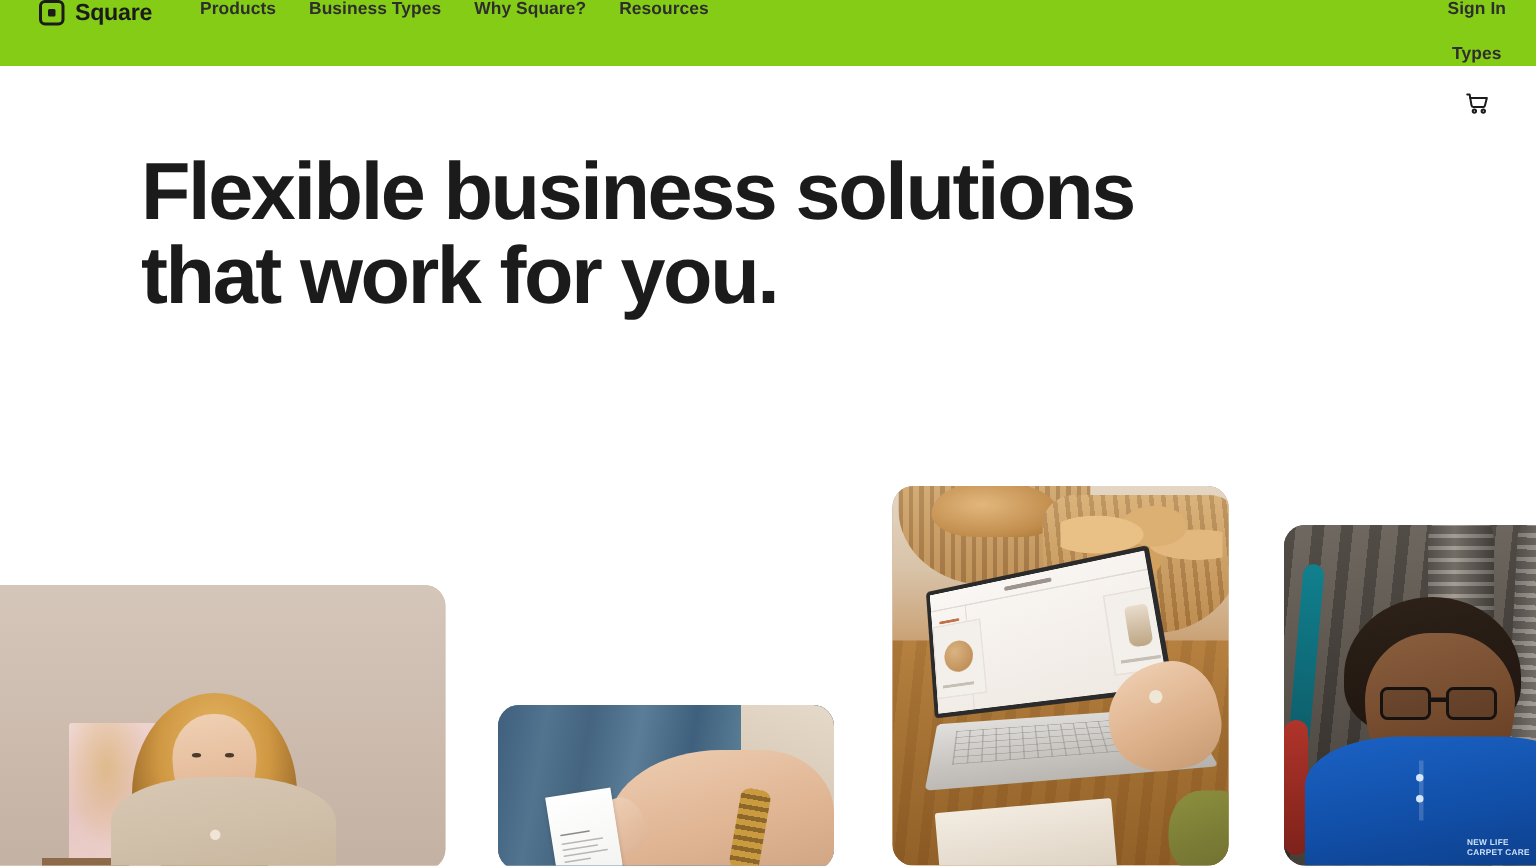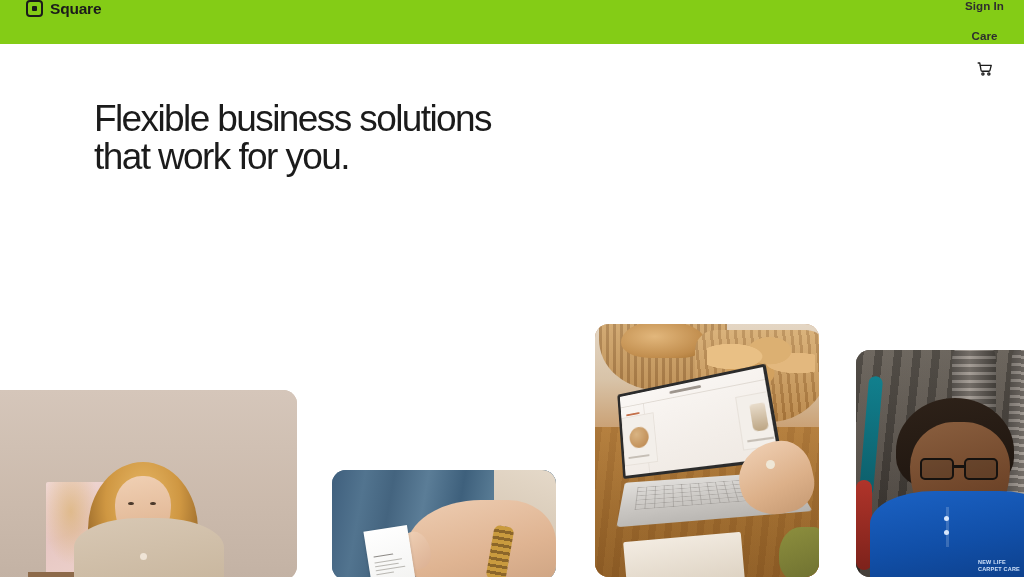--- a/index.html
+++ b/index.html
@@ -97,23 +97,23 @@
 
   
   .hero {
     position: absolute;
     top: 100px;
     left: 94px;
     width: 700px;
   }
 
   .hero-title {
-    font-size: 37px;
+    font-size: 54px;
     line-height: 1.04;
-    font-weight: 400;
+    font-weight: 700;
     letter-spacing: -1.6px;
     color: #1b1b1b;
     white-space: pre-line;
   }
 
   .hero-actions {
     margin-top: 28px;
     display: flex;
     align-items: center;
     gap: 12px;
@@ -598,24 +598,30 @@
 
 <div class="header">
 
   <div class="brand">
     <span class="brand-mark">
         <i></i>
       </span>
     <span class="brand-name">Square</span>
   </div>
 
+  <nav class="nav-primary">
+    <span class="nav-link">Products</span>
+    <span class="nav-link">Business Types</span>
+    <span class="nav-link">Why Square?</span>
+    <span class="nav-link">Resources</span>
+  </nav>
 
   <div class="nav-right">
     <span class="nav-link">Sign In</span>
-    <span class="nav-link">Care</span>
+    <span class="nav-link">Types</span>
     <svg class="cart-icon" viewBox="0 0 24 24" fill="none" stroke="#1b1b1b" stroke-width="1.7" stroke-linecap="round" stroke-linejoin="round">
       <path d="M4 5h2l1.6 9.2a1.5 1.5 0 0 0 1.5 1.3h8.3a1.5 1.5 0 0 0 1.5-1.2L20.5 8H6.2"></path>
       <circle cx="10" cy="19" r="1.4"></circle>
       <circle cx="17.5" cy="19" r="1.4"></circle>
     </svg>
   </div>
 </div>
 
 <section class="hero">
   <h1 class="hero-title">Flexible business solutions

